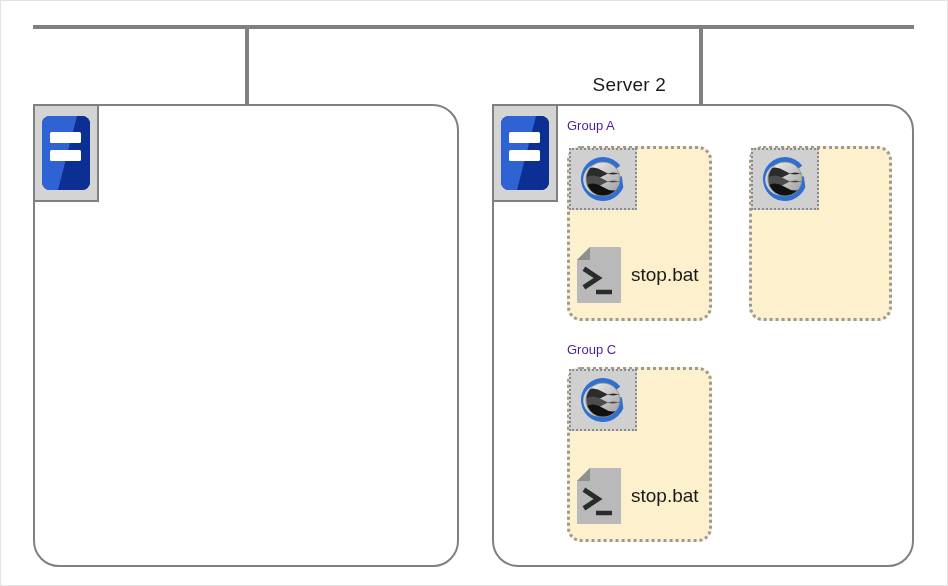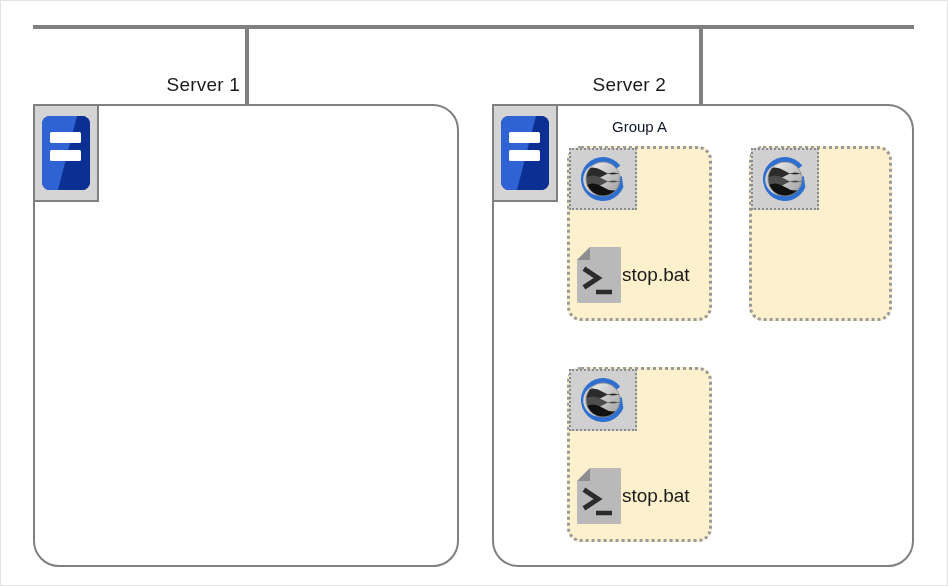--- a/index.html
+++ b/index.html
@@ -66,24 +66,24 @@
   
   .group-box {
     position: absolute;
     background: #fdf0cd;
     border: 3px dotted #9a9a9a;
     border-radius: 14px;
     box-sizing: border-box;
   }
   .group-label {
     position: absolute;
-    font-size: 15px;
-    color: #0f172a;
+    font-size: 13px;
+    color: #4c1d95;
     white-space: nowrap;
-    text-align: center;
+    text-align: left;
   }
 
   
   .gf-chip {
     position: absolute;
     width: 68px;
     height: 62px;
     background: #d0d0d0;
     border: 2px dotted #8a8a8a;
     box-sizing: border-box;
@@ -91,38 +91,38 @@
     align-items: center;
     justify-content: center;
   }
   .gf-chip svg { display: block; }
 
   
   .bat-row {
     position: absolute;
     display: flex;
     align-items: center;
+    gap: 9px;
   }
   .bat-row svg { display: block; flex: none; }
   .bat-label {
     font-size: 19px;
     color: #1a1a1a;
     white-space: nowrap;
   }
 </style>
 </head>
 <body>
 
 <div id="canvas">
 
   <div class="rail-h" style="left:32px; top:24px; width:881px;"></div>
   <div class="rail-v" style="left:244px; top:24px; height:79px;"></div>
   <div class="rail-v" style="left:698px; top:24px; height:79px;"></div>
 
-  <div class="server-label" style="left:44px; top:73px; width:195px;">Server 1</div>
 
   <div class="server-box" style="left:32px; top:103px; width:426px; height:463px;"></div>
 
   <div class="server-icon-chip" style="left:32px; top:103px;">
     <span>
       <svg width="50" height="76" viewBox="0 0 50 76" aria-hidden="true">
         <rect x="1" y="1" width="48" height="74" rx="8" ry="8" fill="#0b2f92"></rect>
         <path d="M9 1 H41 A8 8 0 0 1 49 9 V67 A8 8 0 0 1 41 75 H20 Z" fill="#0b2f92"></path>
         <path d="M9 1 H36 L17 75 H9 A8 8 0 0 1 1 67 V9 A8 8 0 0 1 9 1 Z" fill="#2f63d4"></path>
         <rect x="9" y="17" width="31" height="11" rx="1.5" fill="#ffffff"></rect>
@@ -207,20 +207,21 @@
         <g clip-path="url(#gfClipB)">
           <path d="M8 20 q10 -7 20 0 t20 0 v5 q-10 -7 -20 0 t-20 0 Z" fill="#2b2b2b"></path>
           <path d="M8 28 q10 -7 20 0 t20 0 v5 q-10 -7 -20 0 t-20 0 Z" fill="#4d4d4d"></path>
           <path d="M8 36 q10 -7 20 0 t20 0 v11 q-10 -7 -20 0 t-20 0 Z" fill="#111111"></path>
         </g>
         <circle cx="28" cy="28" r="17" fill="none" stroke="#8a8a8a" stroke-width="0.8"></circle>
       </svg>
     </span>
   </div>
 
+  <div class="group-label" style="left:566px; top:341px; width:145px;">Group C</div>
 
   <div class="group-box" style="left:566px; top:366px; width:145px; height:175px;"></div>
 
   <div class="gf-chip" style="left:568px; top:368px;">
     <span>
       <svg width="56" height="56" viewBox="0 0 56 56" aria-hidden="true">
         <defs>
           <clipPath id="gfClipC">
               <circle cx="28" cy="28" r="17"></circle>
             </clipPath>

